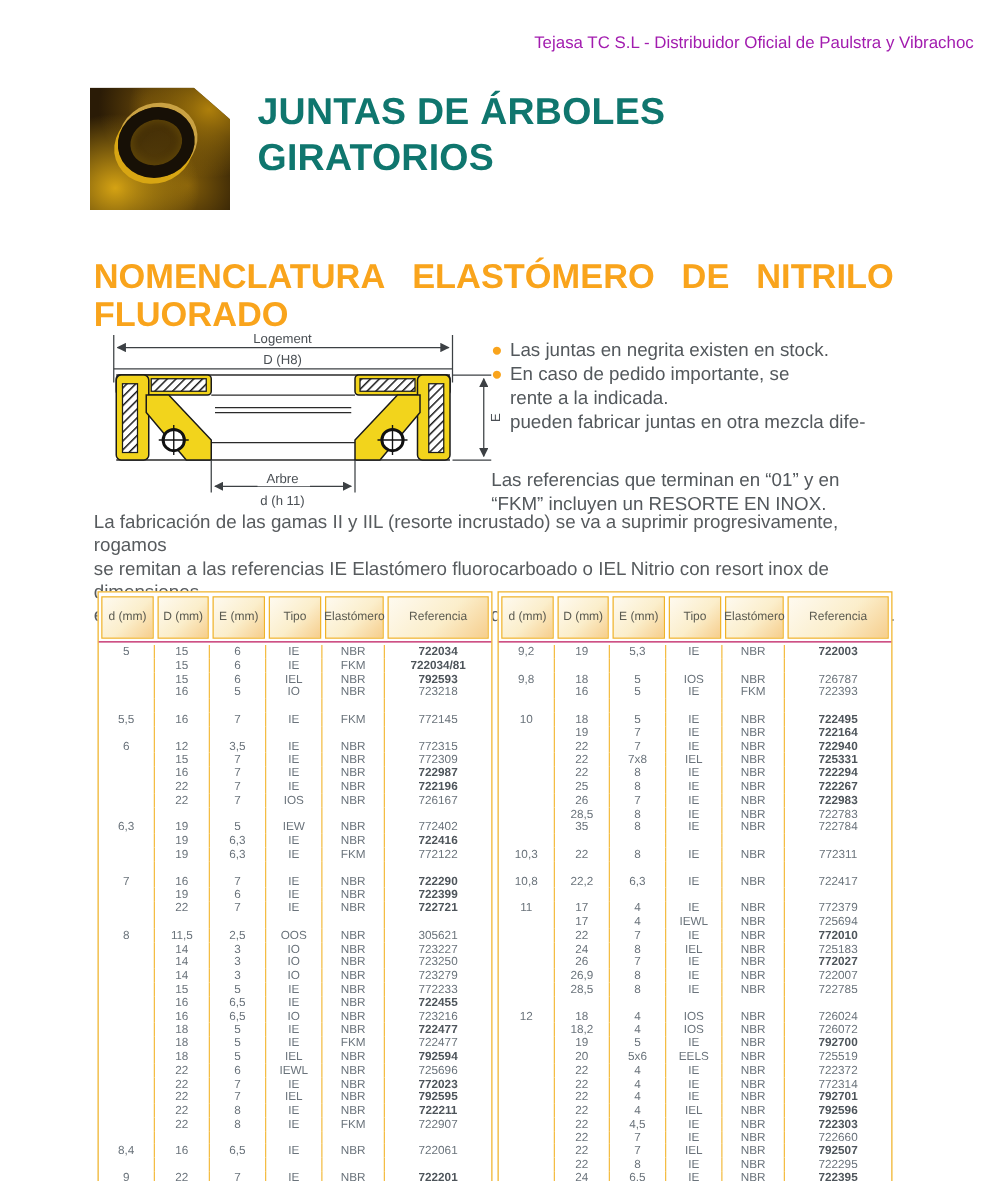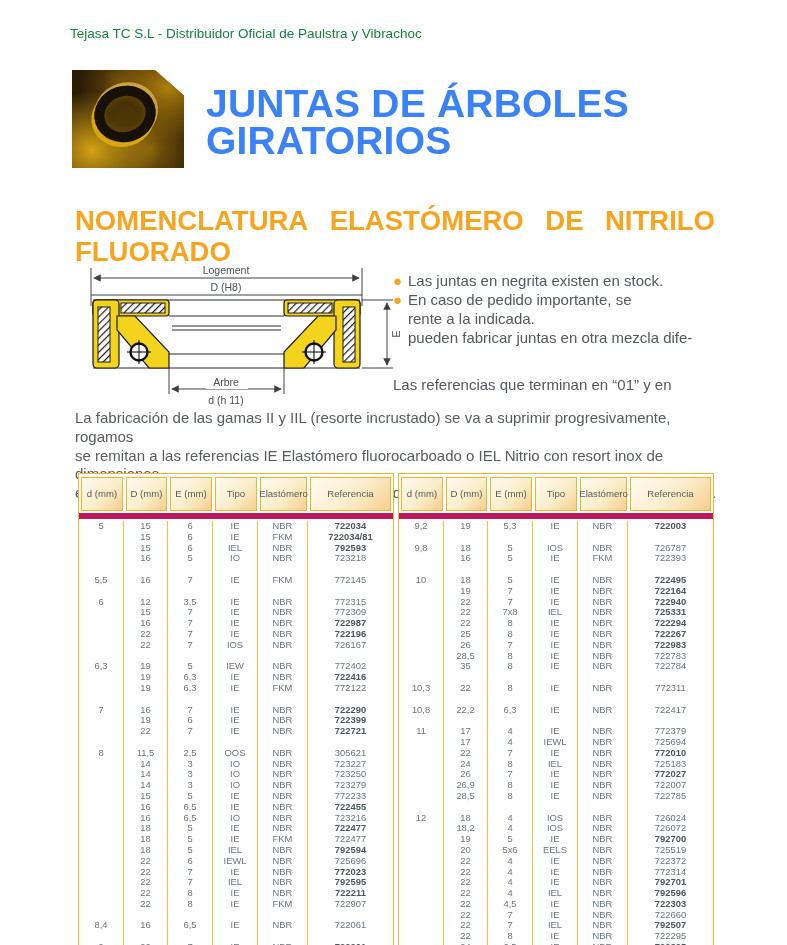--- a/index.html
+++ b/index.html
@@ -4,44 +4,44 @@
 <style>
   * { margin:0; padding:0; box-sizing:border-box; }
   html,body { background:#ffffff; }
   body { font-family:"Liberation Sans", sans-serif; }
   #page {
     position:relative; width:787px; height:945px; background:#ffffff;
     overflow:hidden; margin:0 auto;
   }
   
   .top-header {
-    position:absolute; left:70px; top:26px; width:717px;
-    text-align:left; font-size:13.5px; color:#15803d;
+    position:absolute; left:62px; top:26px; width:717px;
+    text-align:right; font-size:13.5px; color:#a21caf;
   }
   
   .logo {
     position:absolute; left:72px; top:70px; width:112px; height:98px;
     background:
       radial-gradient(ellipse at 18% 82%, rgba(222,170,20,.95), rgba(222,170,20,0) 52%),
       radial-gradient(ellipse at 85% 18%, rgba(188,138,12,.9), rgba(188,138,12,0) 48%),
       radial-gradient(ellipse at 70% 80%, rgba(150,108,10,.8), rgba(150,108,10,0) 45%),
       radial-gradient(ellipse at 40% 15%, rgba(120,84,10,.7), rgba(120,84,10,0) 40%),
       #2a1b06;
     clip-path: polygon(0 0, 74% 0, 100% 26%, 100% 100%, 0 100%);
   }
   .logo .ring {
     position:absolute; left:22px; top:16px; width:62px; height:56px;
     border-radius:50%; border:10px solid #171006; transform:rotate(-18deg);
     box-shadow: -3px 3px 0 1px #d8a613, 2px -2px 0 1px #caa243, inset 0 0 6px 2px #5d4408;
     background:rgba(40,26,6,.55);
   }
   
   .main-title {
-    position:absolute; left:206px; top:85px;
-    font-size:39px; font-weight:bold; color:#3b82f6; line-height:37px;
+    position:absolute; left:206px; top:71px;
+    font-size:30px; font-weight:bold; color:#0f766e; line-height:37px;
     letter-spacing:0.2px;
   }
   
   .section-title {
     position:absolute; left:75px; top:205px; width:640px;
     font-size:27.5px; font-weight:bold; color:#f9a41c; line-height:31px;
   }
   .section-title .l1 { display:flex; justify-content:space-between; }
   
   .diagram { position:absolute; left:73px; top:264px; width:347px; height:148px; }
@@ -57,21 +57,21 @@
     font-size:15px; color:#575b5e; line-height:18.8px; }
   
   .ctable {
     position:absolute; top:473px; width:316px; background:#fff;
     border:1.5px solid #f0b32a;
   }
   .ctable.left  { left:78px; }
   .ctable.right { left:398px; }
   .thead {
     display:grid; grid-template-columns:45px 44px 45px 45px 50px 1fr;
-    border-bottom:6px solid #be185d; padding:1px 0.5px;
+    border-bottom:1px solid #be185d; padding:1px 0.5px;
   }
   .hcell {
     margin:1.5px; height:34px; border:1px solid #f0b32a;
     background:linear-gradient(135deg, #fefaf0 0%, #fbeecb 55%, #f6ce8d 100%);
     display:flex; align-items:center; justify-content:center;
     font-size:9.6px; color:#5a5a50;
   }
   .tbody {
     display:grid; grid-template-columns:45px 44px 45px 45px 50px 1fr;
     padding-top:2px;
@@ -185,20 +185,21 @@
         <div>
           <div>En caso de pedido importante, se</div>
           <div>rente a la indicada.</div>
           <div>pueden fabricar juntas en otra mezcla dife-</div>
         </div>
       </div>
     </div>
 
   <div class="spring-note" id="spring-note">
       <div>Las referencias que terminan en “01” y en</div>
+      <div>“FKM” incluyen un RESORTE EN INOX.</div>
     </div>
 
   <div class="paragraph" id="intro-paragraph">
       <div>La fabricación de las gamas II y IIL (resorte incrustado) se va a suprimir progresivamente, rogamos</div>
       <div>se remitan a las referencias IE Elastómero fluorocarboado o IEL Nitrio con resort inox de dimensiones</div>
       <div>equivalentes y de espesor aproximado en caso de que la referencia deseada no esté disponible.</div>
     </div>
 
   <div class="ctable left" id="table-left">
     <div class="thead">

